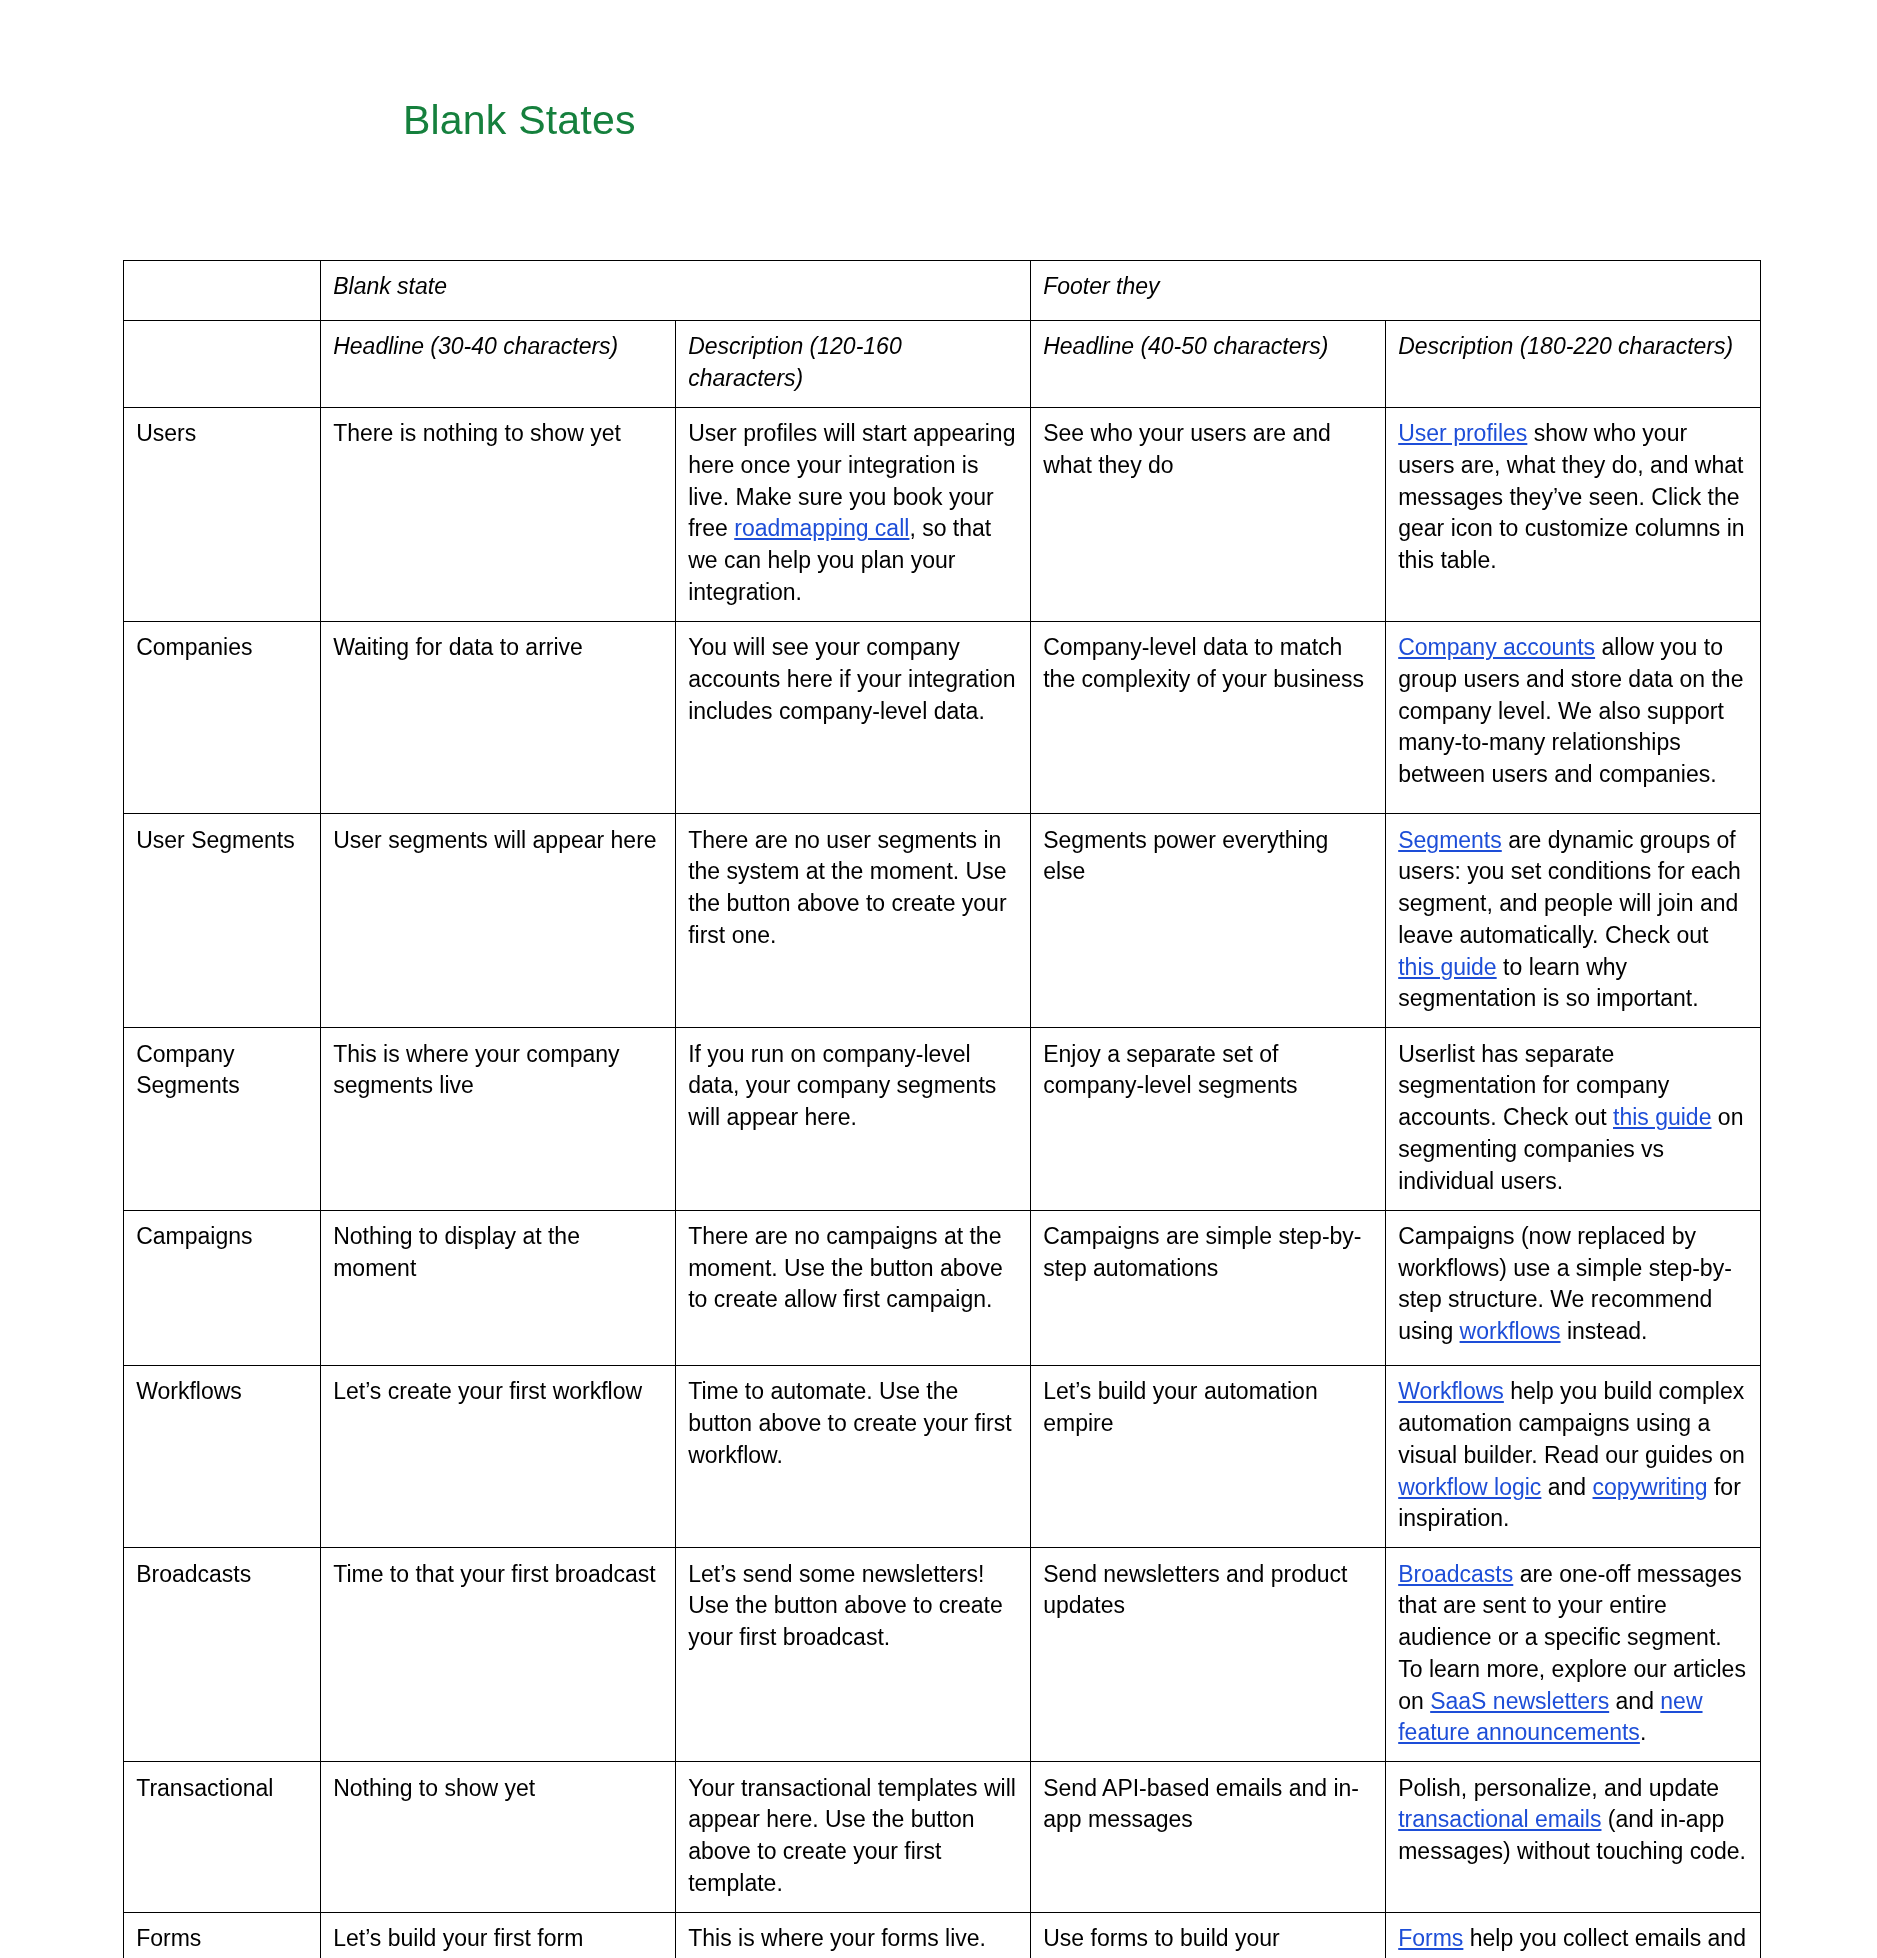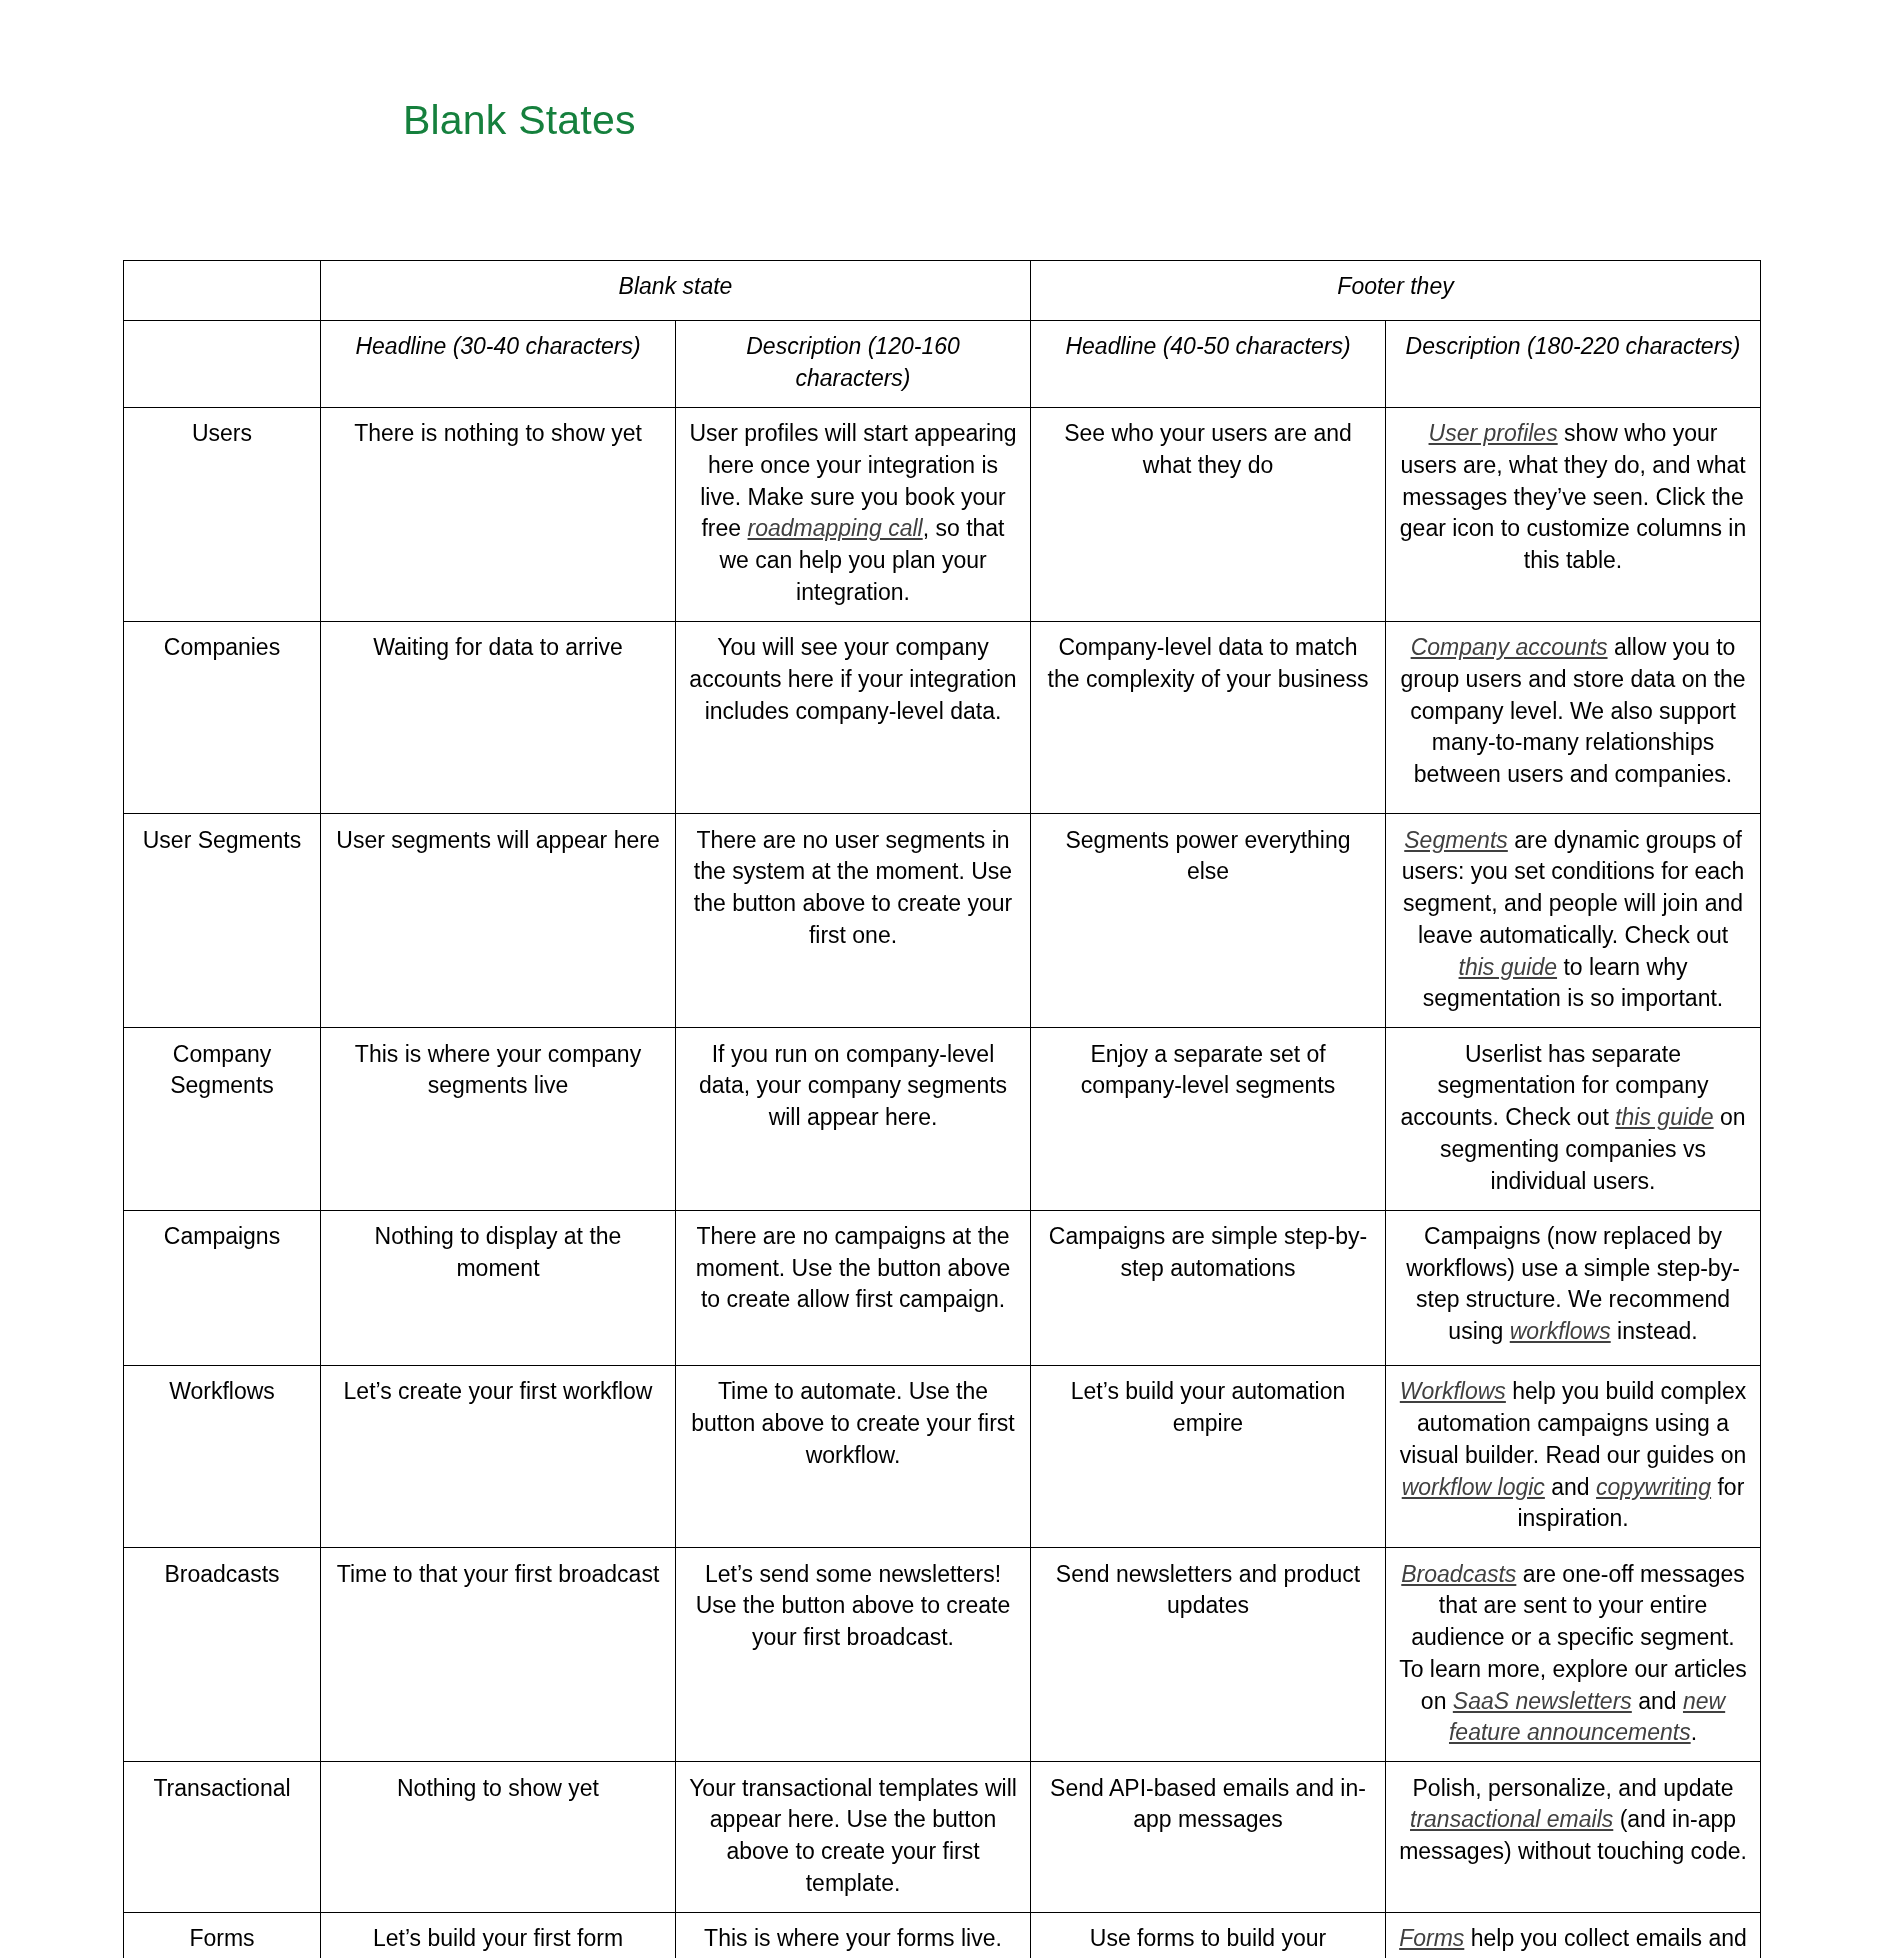--- a/index.html
+++ b/index.html
@@ -49,21 +49,21 @@
   table.states col.c-fn-desc  { width: 375px; }
 
   table.states th,
   table.states td {
     border: 1.5px solid #000000;
     vertical-align: top;
     padding: 10.4px 12.2px 12.2px 12.2px;
     font-size: 23px;
     line-height: 1.38;
     font-weight: 400;
-    text-align: center;
+    text-align: left;
   }
   th.group-head,
   th.sub-head {
     font-style: italic;
     font-weight: 400;
     font-size: 23px;
     height: 36px;
   }
   th.blank-corner {
     border-left: 1.5px solid #000000;
@@ -77,25 +77,24 @@
   tr.r-usegs td      { height: 185px; }
   tr.r-cosegs td     { height: 151px; }
   tr.r-campaigns td  { height: 132px; }
   tr.r-workflows td  { height: 132px; }
   tr.r-broadcasts td { height: 179px; }
   tr.r-transactional td { height: 113px; }
   tr.r-forms td      { height: 113px; }
 
   a.doc-link,
   span.doc-link {
-    color: #404040;
+    color: #1d4ed8;
     text-decoration: underline;
     text-underline-offset: 1.9px;
     cursor: pointer;
-    font-style: italic;
   }
 </style>
 </head>
 <body>
 
 <div class="page">
 
   <h1 class="doc-title">Blank States</h1>
 
   <div class="table-wrap">

